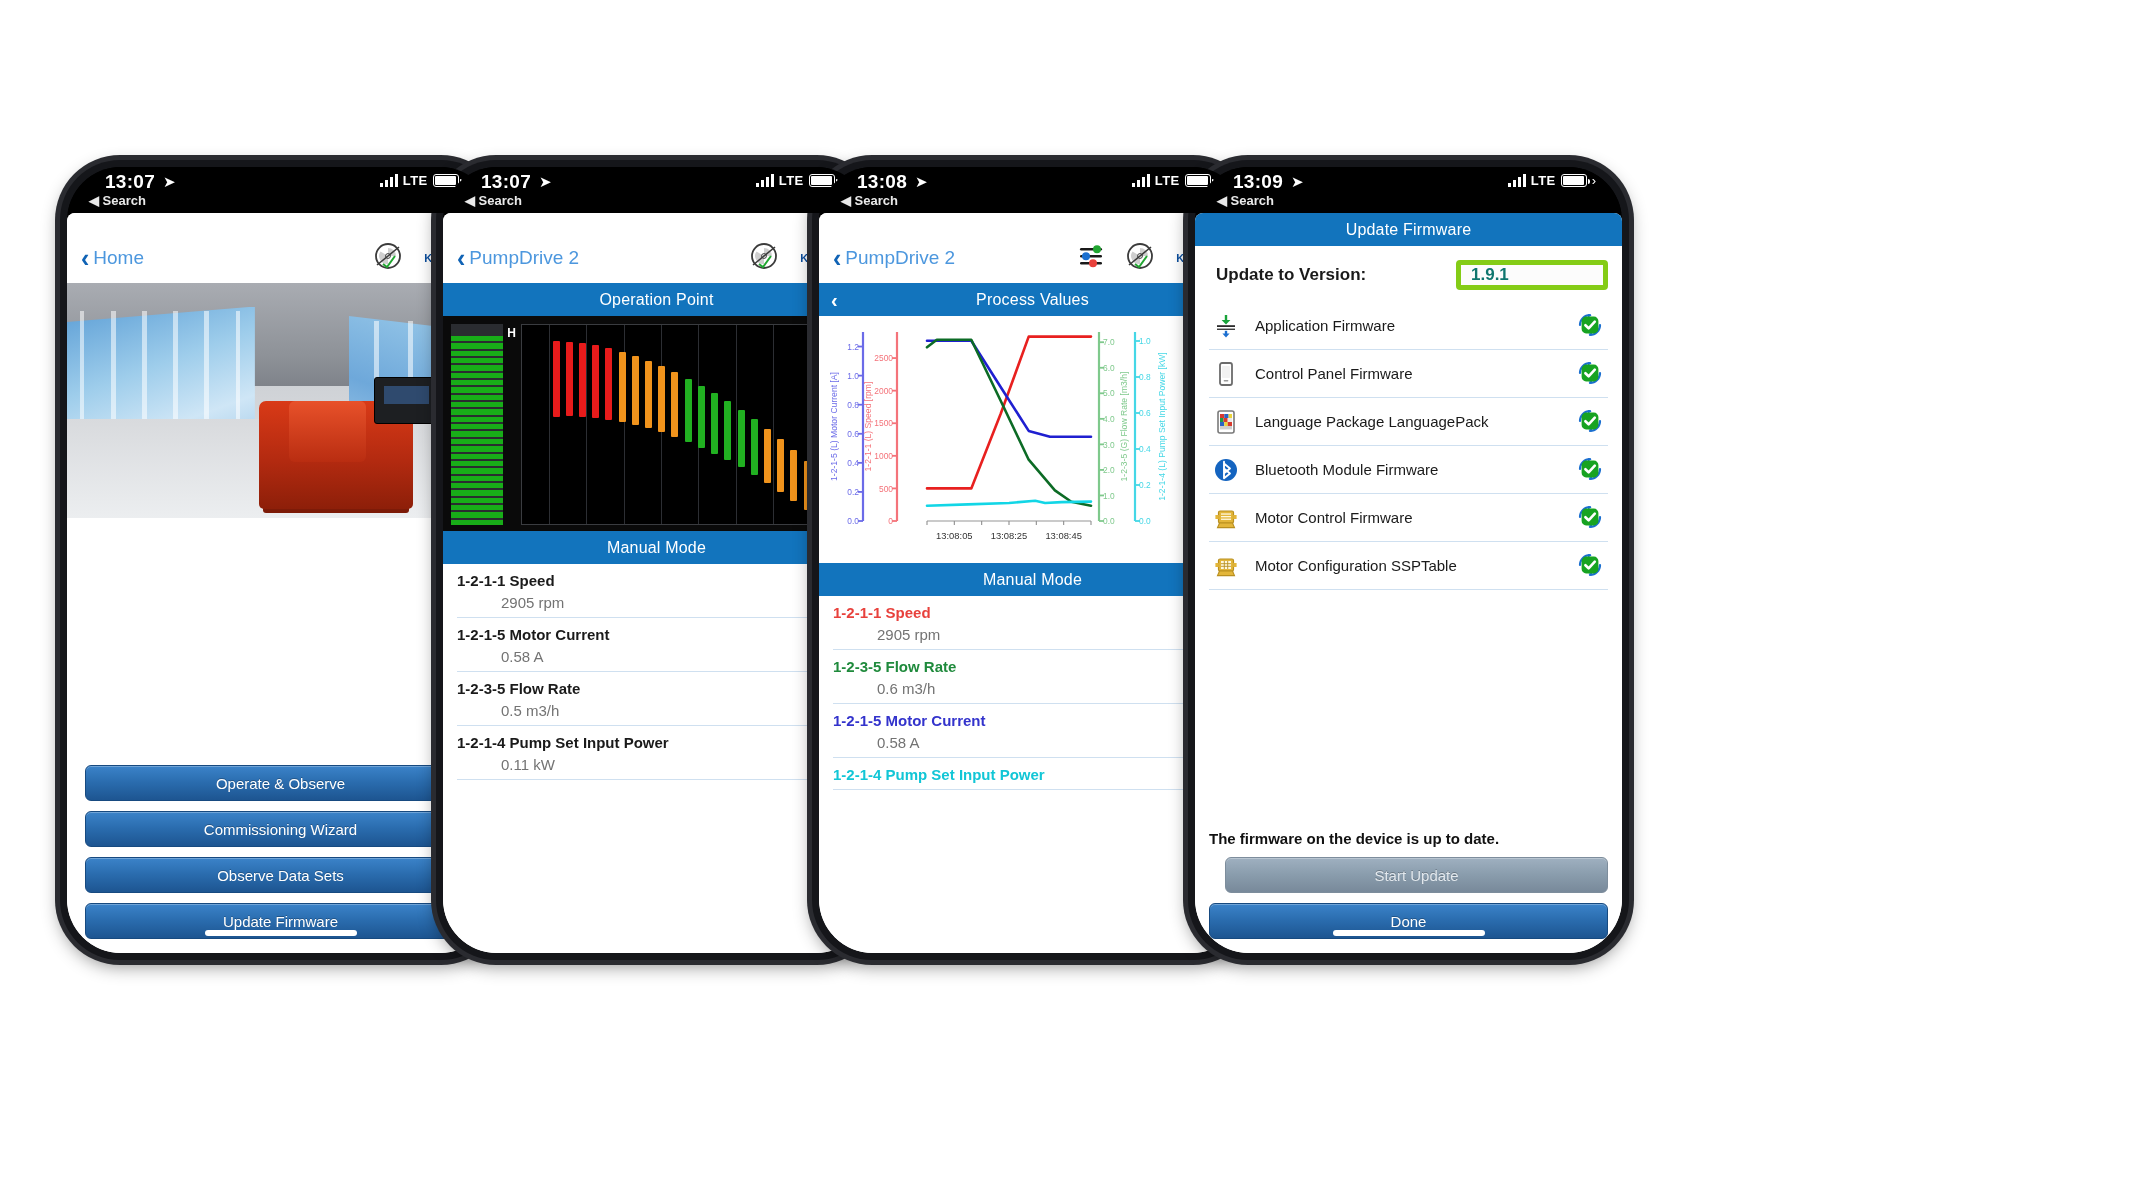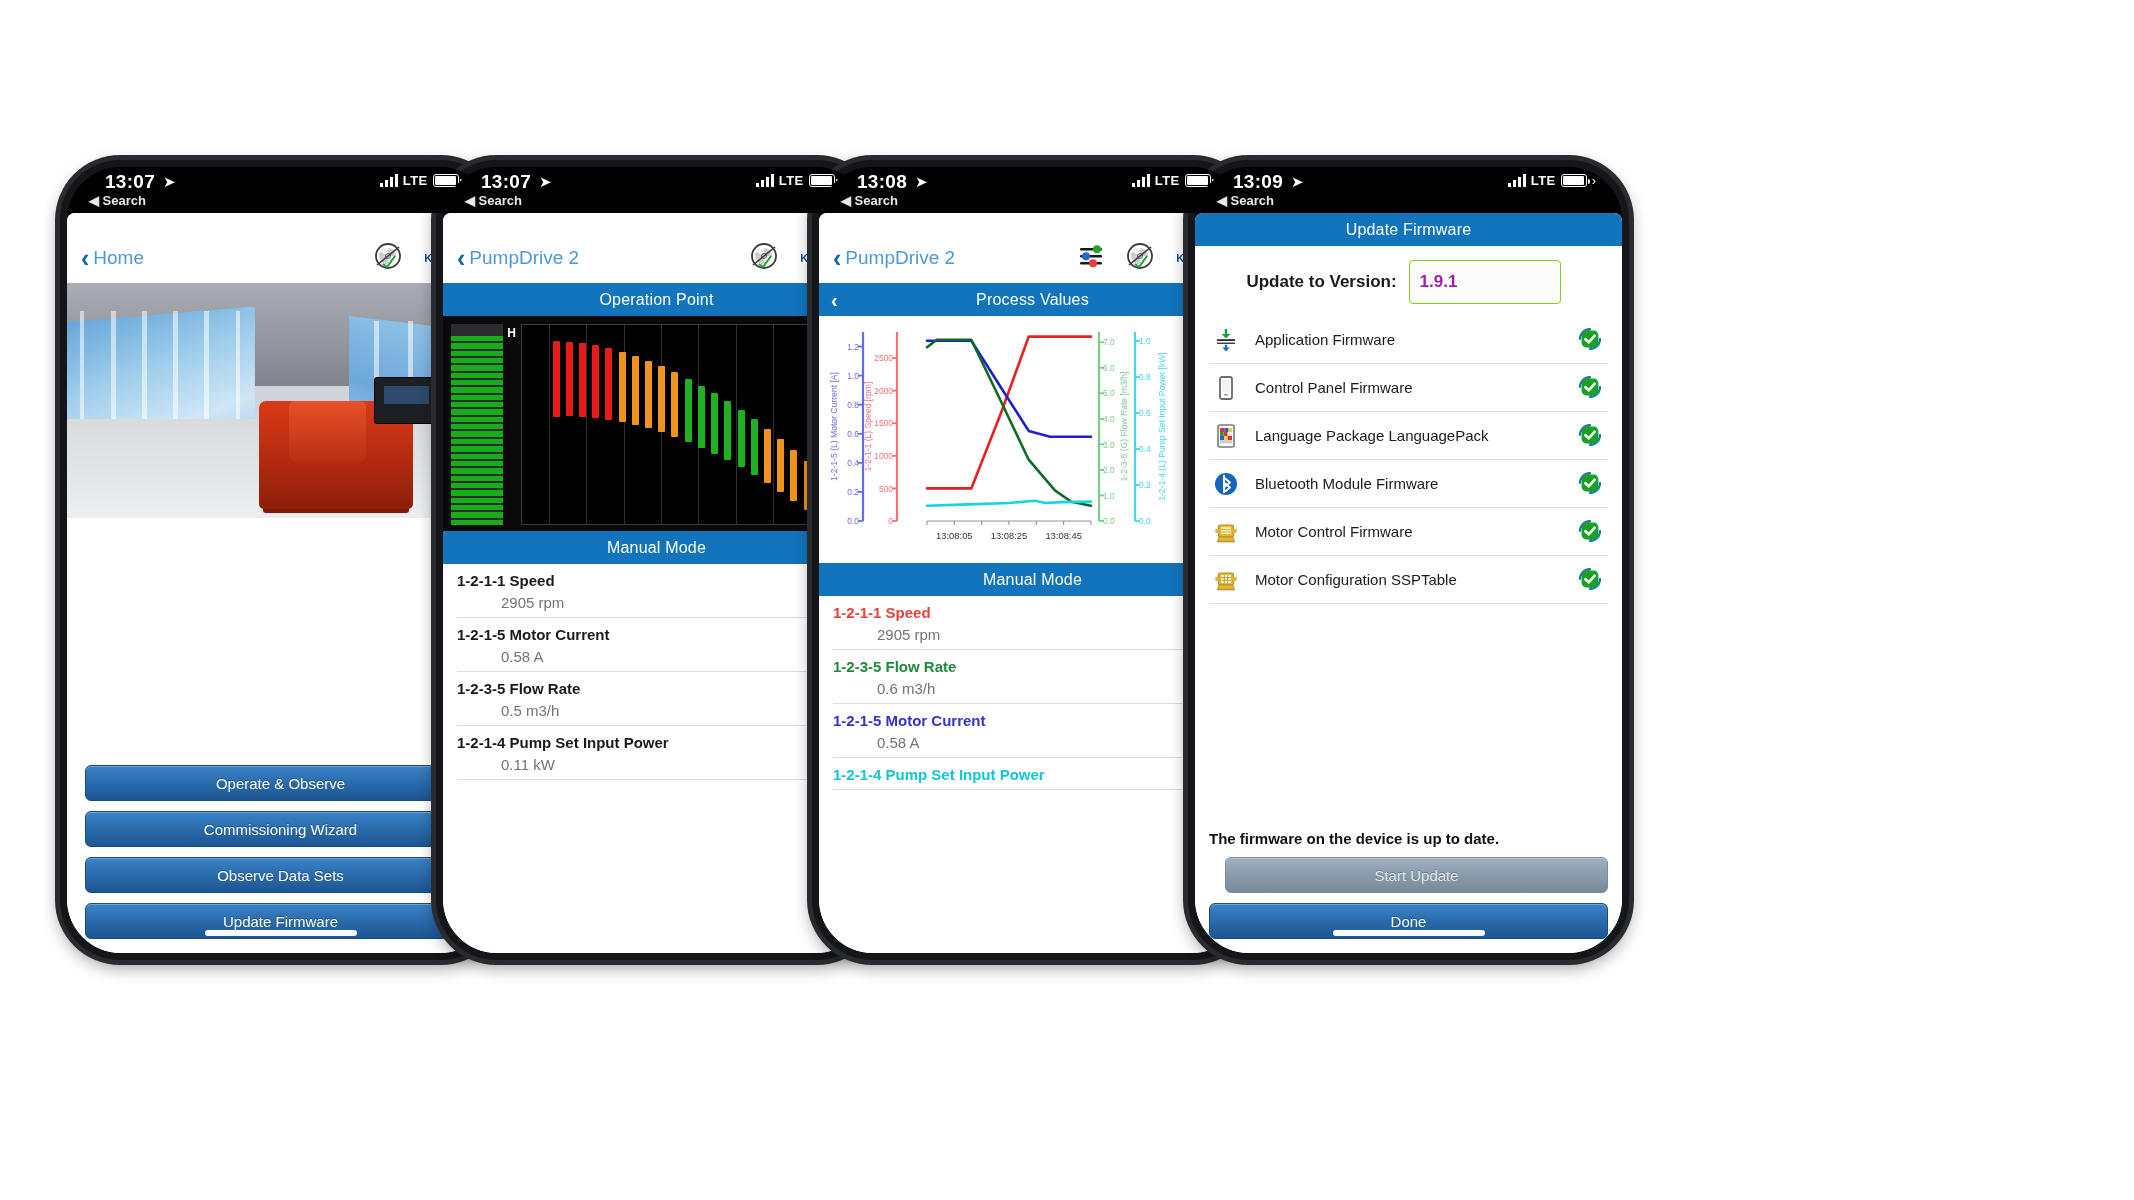--- a/index.html
+++ b/index.html
@@ -142,26 +142,26 @@
   .vlabel { font-size:15px; font-weight:bold; color:#1a1a1a; }
   .vlabel .code { font-weight:bold; }
   .vlabel .nm { font-weight:bold; }
   .vval { font-size:15px; color:#737373; padding-left:44px; margin-top:5px;}
 
   
   .chartwrap { flex:0 0 auto; height:247px; background:#fff; position:relative; }
   .chartwrap svg { display:block; }
 
   
-  .fw-version { flex:0 0 auto; display:flex; align-items:center; justify-content:center;
-                gap:12px; padding:14px 14px 12px 4px; background:#fff; }
+  .fw-version { flex:0 0 auto; display:flex; align-items:center; justify-content:space-between;
+                gap:12px; padding:14px 14px 12px 21px; background:#fff; }
   .fw-version .lbl { font-size:17px; font-weight:bold; color:#1a1a1a;}
-  .fw-input { width:152px; height:44px; border:1px solid #84cc16; border-radius:4px;
+  .fw-input { width:152px; height:30px; border:5px solid #84cc16; border-radius:4px;
               background:#fcfcfc; display:flex; align-items:center; padding:0 10px;
-              font-size:17px; font-weight:bold; color:#a21caf;}
+              font-size:17px; font-weight:bold; color:#0f766e;}
   .fw-list { flex:0 0 auto; background:#fff;}
   .fw-row { display:flex; align-items:center; gap:14px; height:48px; margin:0 14px;
             border-bottom:1px solid #cfe0f0; padding:0 2px;}
   .fw-ico { width:30px; height:30px; flex:0 0 30px; display:flex; align-items:center; justify-content:center;}
   .fw-name { flex:1 1 auto; font-size:15px; color:#1a1a1a;}
   .fw-status { width:30px; height:30px; flex:0 0 30px;}
   .fw-note { flex:0 0 auto; padding:16px 14px 10px 14px; font-size:15px; font-weight:bold; color:#111; background:#fff;}
   .fw-btns { flex:0 0 auto; padding:0 14px 14px 14px; display:flex; flex-direction:column; gap:10px; background:#fff;}
 </style>
 </head>

